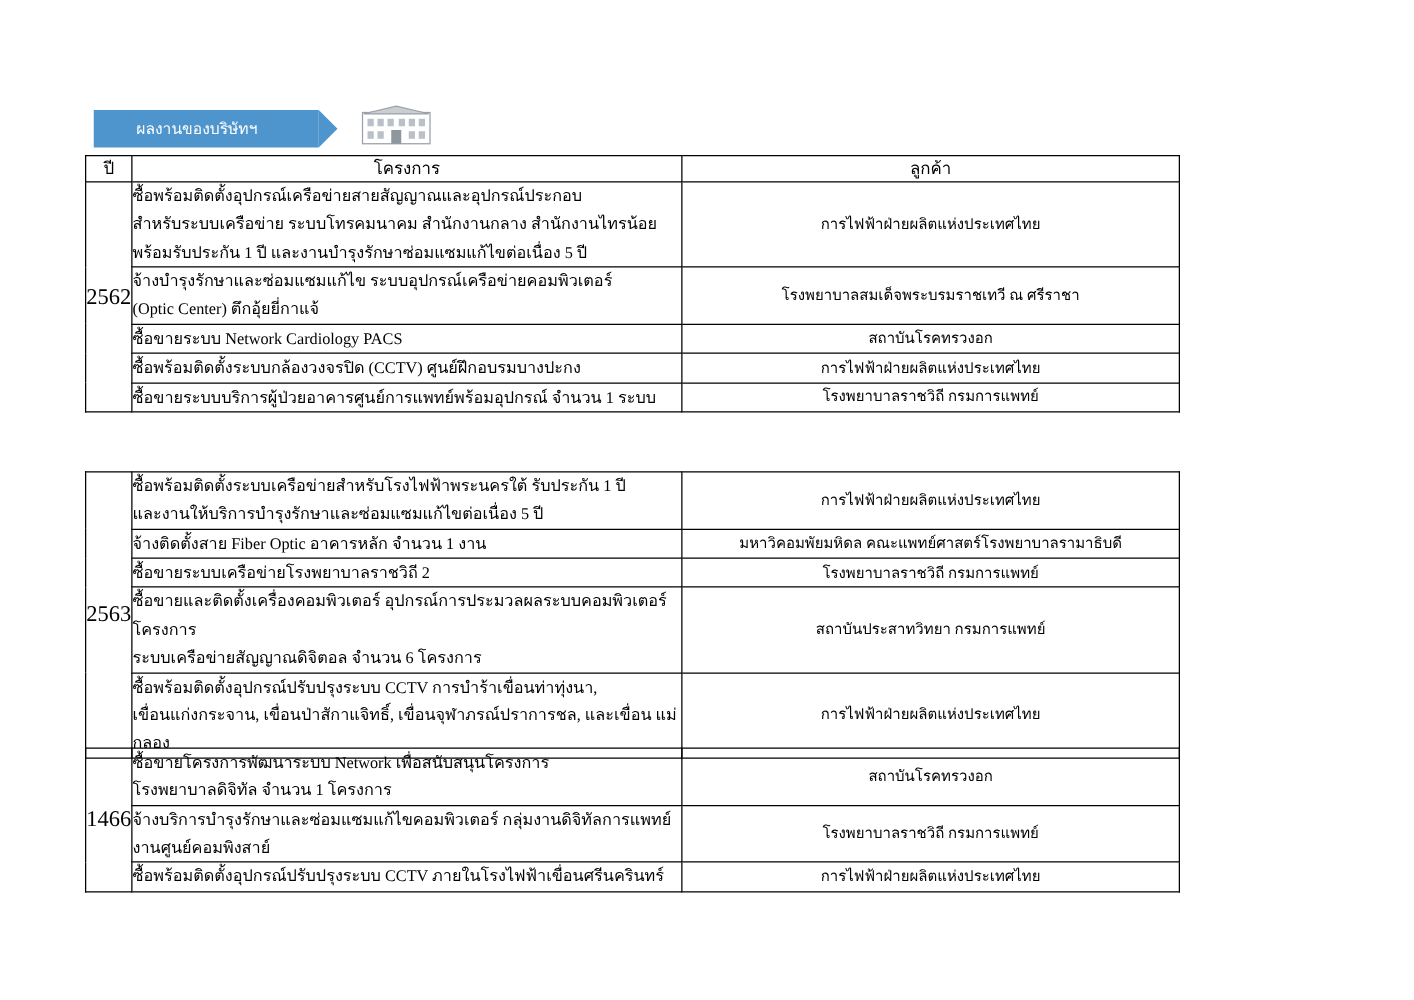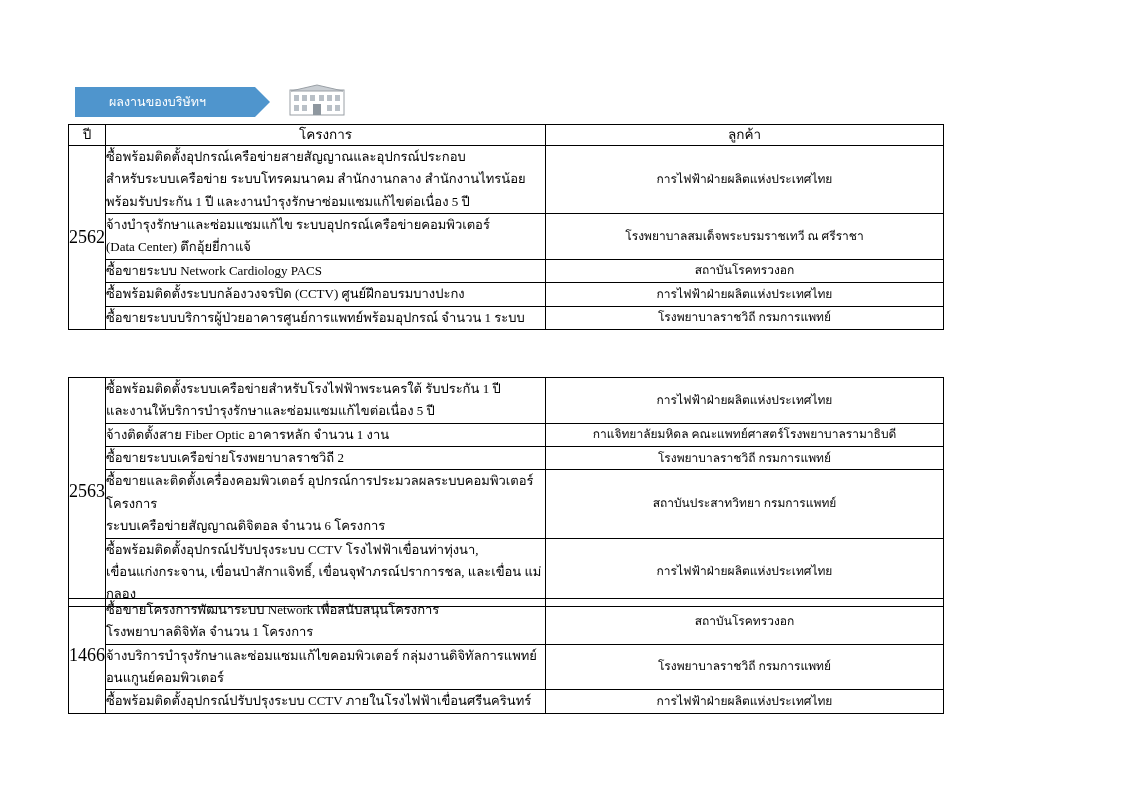--- a/index.html
+++ b/index.html
@@ -148,21 +148,21 @@
           <div>สำหรับระบบเครือข่าย ระบบโทรคมนาคม สำนักงานกลาง สำนักงานไทรน้อย</div>
           <div>พร้อมรับประกัน 1 ปี และงานบำรุงรักษาซ่อมแซมแก้ไขต่อเนื่อง 5 ปี</div>
         </td>
         <td class="client">
           <div>การไฟฟ้าฝ่ายผลิตแห่งประเทศไทย</div>
         </td>
       </tr>
       <tr>
         <td class="proj">
           <div>จ้างบำรุงรักษาและซ่อมแซมแก้ไข ระบบอุปกรณ์เครือข่ายคอมพิวเตอร์</div>
-          <div>(Data Center) ตึกอุ้ยยี่กาแจ้</div>
+          <div>(Optic Center) ตึกอุ้ยยี่กาแจ้</div>
         </td>
         <td class="client">
           <div>โรงพยาบาลสมเด็จพระบรมราชเทวี ณ ศรีราชา</div>
         </td>
       </tr>
       <tr>
         <td class="proj">
           <div>ซื้อขายระบบ Network Cardiology PACS</div>
         </td>
         <td class="client">
@@ -203,21 +203,21 @@
         </td>
         <td class="client">
           <div>การไฟฟ้าฝ่ายผลิตแห่งประเทศไทย</div>
         </td>
       </tr>
       <tr>
         <td class="proj">
           <div>จ้างติดตั้งสาย Fiber Optic อาคารหลัก จำนวน 1 งาน</div>
         </td>
         <td class="client">
-          <div>กาแจิทยาลัยมหิดล คณะแพทย์ศาสตร์โรงพยาบาลรามาธิบดี</div>
+          <div>มหาวิคอมพัยมหิดล คณะแพทย์ศาสตร์โรงพยาบาลรามาธิบดี</div>
         </td>
       </tr>
       <tr>
         <td class="proj">
           <div>ซื้อขายระบบเครือข่ายโรงพยาบาลราชวิถี 2</div>
         </td>
         <td class="client">
           <div>โรงพยาบาลราชวิถี กรมการแพทย์</div>
         </td>
       </tr>
@@ -225,21 +225,21 @@
         <td class="proj">
           <div>ซื้อขายและติดตั้งเครื่องคอมพิวเตอร์ อุปกรณ์การประมวลผลระบบคอมพิวเตอร์ โครงการ</div>
           <div>ระบบเครือข่ายสัญญาณดิจิตอล จำนวน 6 โครงการ</div>
         </td>
         <td class="client">
           <div>สถาบันประสาทวิทยา กรมการแพทย์</div>
         </td>
       </tr>
       <tr>
         <td class="proj">
-          <div>ซื้อพร้อมติดตั้งอุปกรณ์ปรับปรุงระบบ CCTV โรงไฟฟ้าเขื่อนท่าทุ่งนา,</div>
+          <div>ซื้อพร้อมติดตั้งอุปกรณ์ปรับปรุงระบบ CCTV การบำร้าเขื่อนท่าทุ่งนา,</div>
           <div>เขื่อนแก่งกระจาน, เขื่อนป่าสักาแจิทธิ์, เขื่อนจุฬาภรณ์ปราการชล, และเขื่อน แม่กลอง</div>
         </td>
         <td class="client">
           <div>การไฟฟ้าฝ่ายผลิตแห่งประเทศไทย</div>
         </td>
       </tr>
     </tbody>
   </table>
 
   <table class="doc" id="table3">
@@ -255,21 +255,21 @@
           <div>ซื้อขายโครงการพัฒนาระบบ Network เพื่อสนับสนุนโครงการ</div>
           <div>โรงพยาบาลดิจิทัล จำนวน 1 โครงการ</div>
         </td>
         <td class="client">
           <div>สถาบันโรคทรวงอก</div>
         </td>
       </tr>
       <tr>
         <td class="proj">
           <div>จ้างบริการบำรุงรักษาและซ่อมแซมแก้ไขคอมพิวเตอร์ กลุ่มงานดิจิทัลการแพทย์</div>
-          <div>อนแกูนย์คอมพิวเตอร์</div>
+          <div>งานศูนย์คอมพิงสาย์</div>
         </td>
         <td class="client">
           <div>โรงพยาบาลราชวิถี กรมการแพทย์</div>
         </td>
       </tr>
       <tr>
         <td class="proj">
           <div>ซื้อพร้อมติดตั้งอุปกรณ์ปรับปรุงระบบ CCTV ภายในโรงไฟฟ้าเขื่อนศรีนครินทร์</div>
         </td>
         <td class="client">

